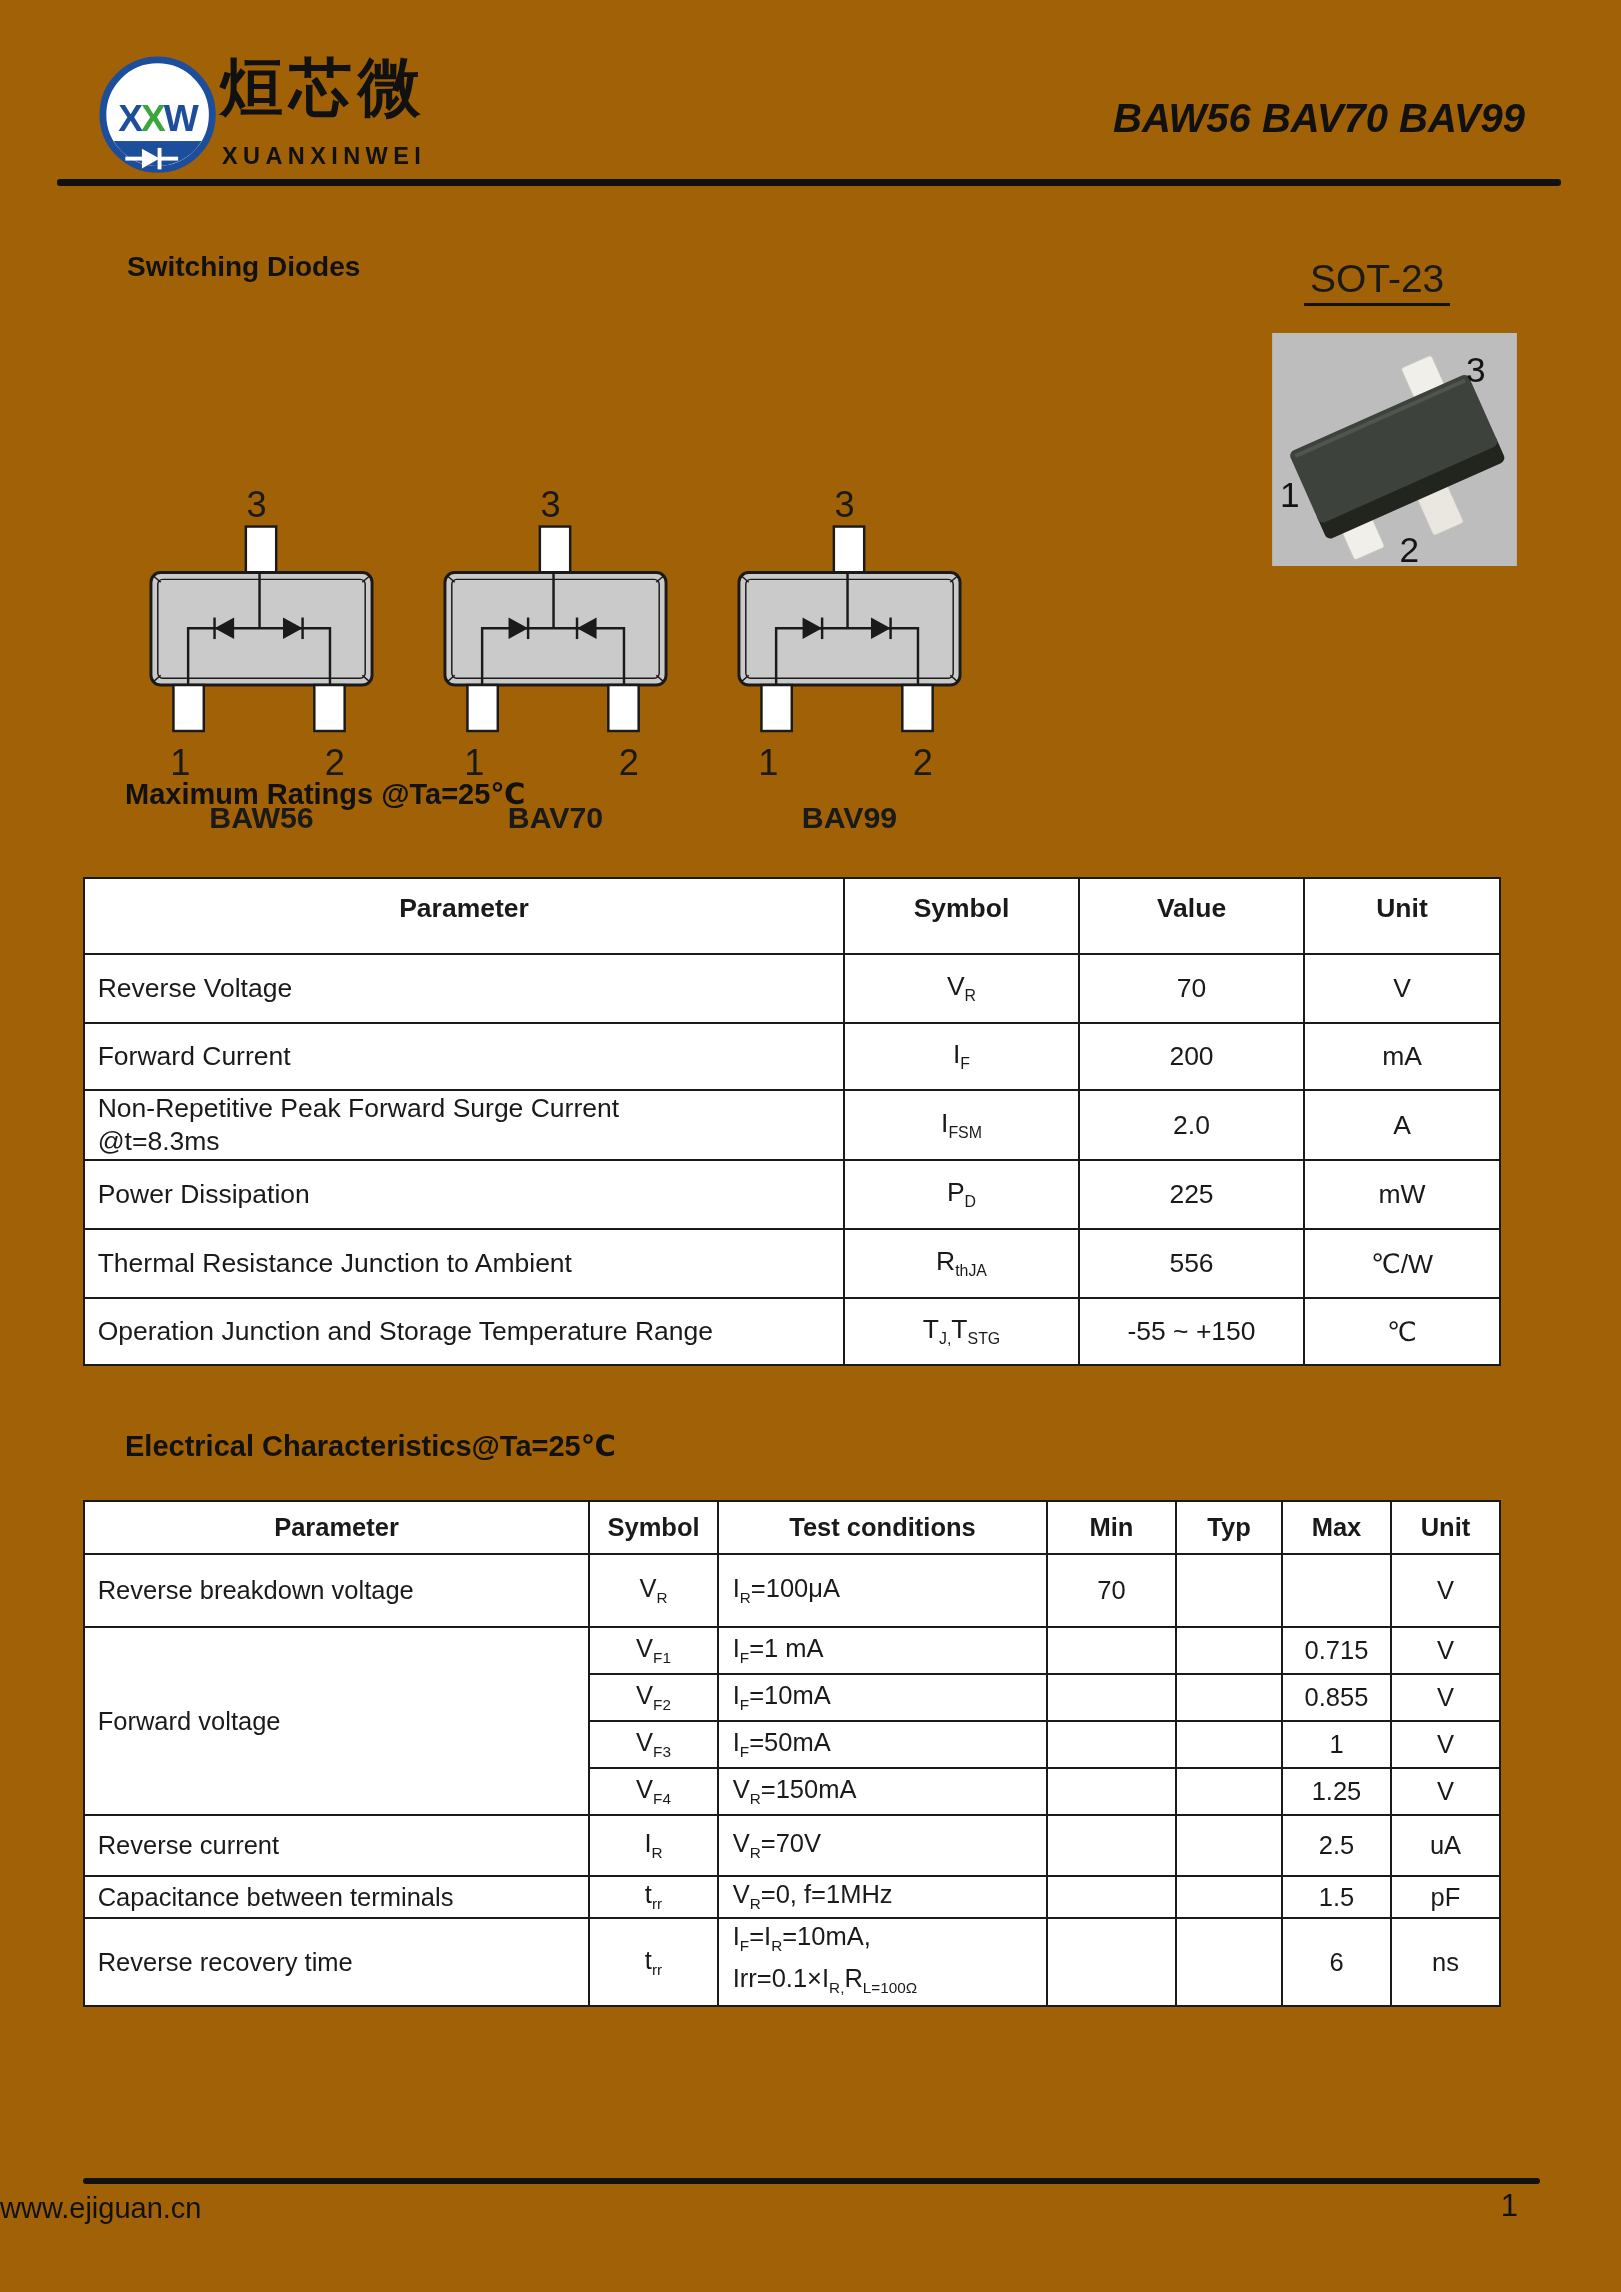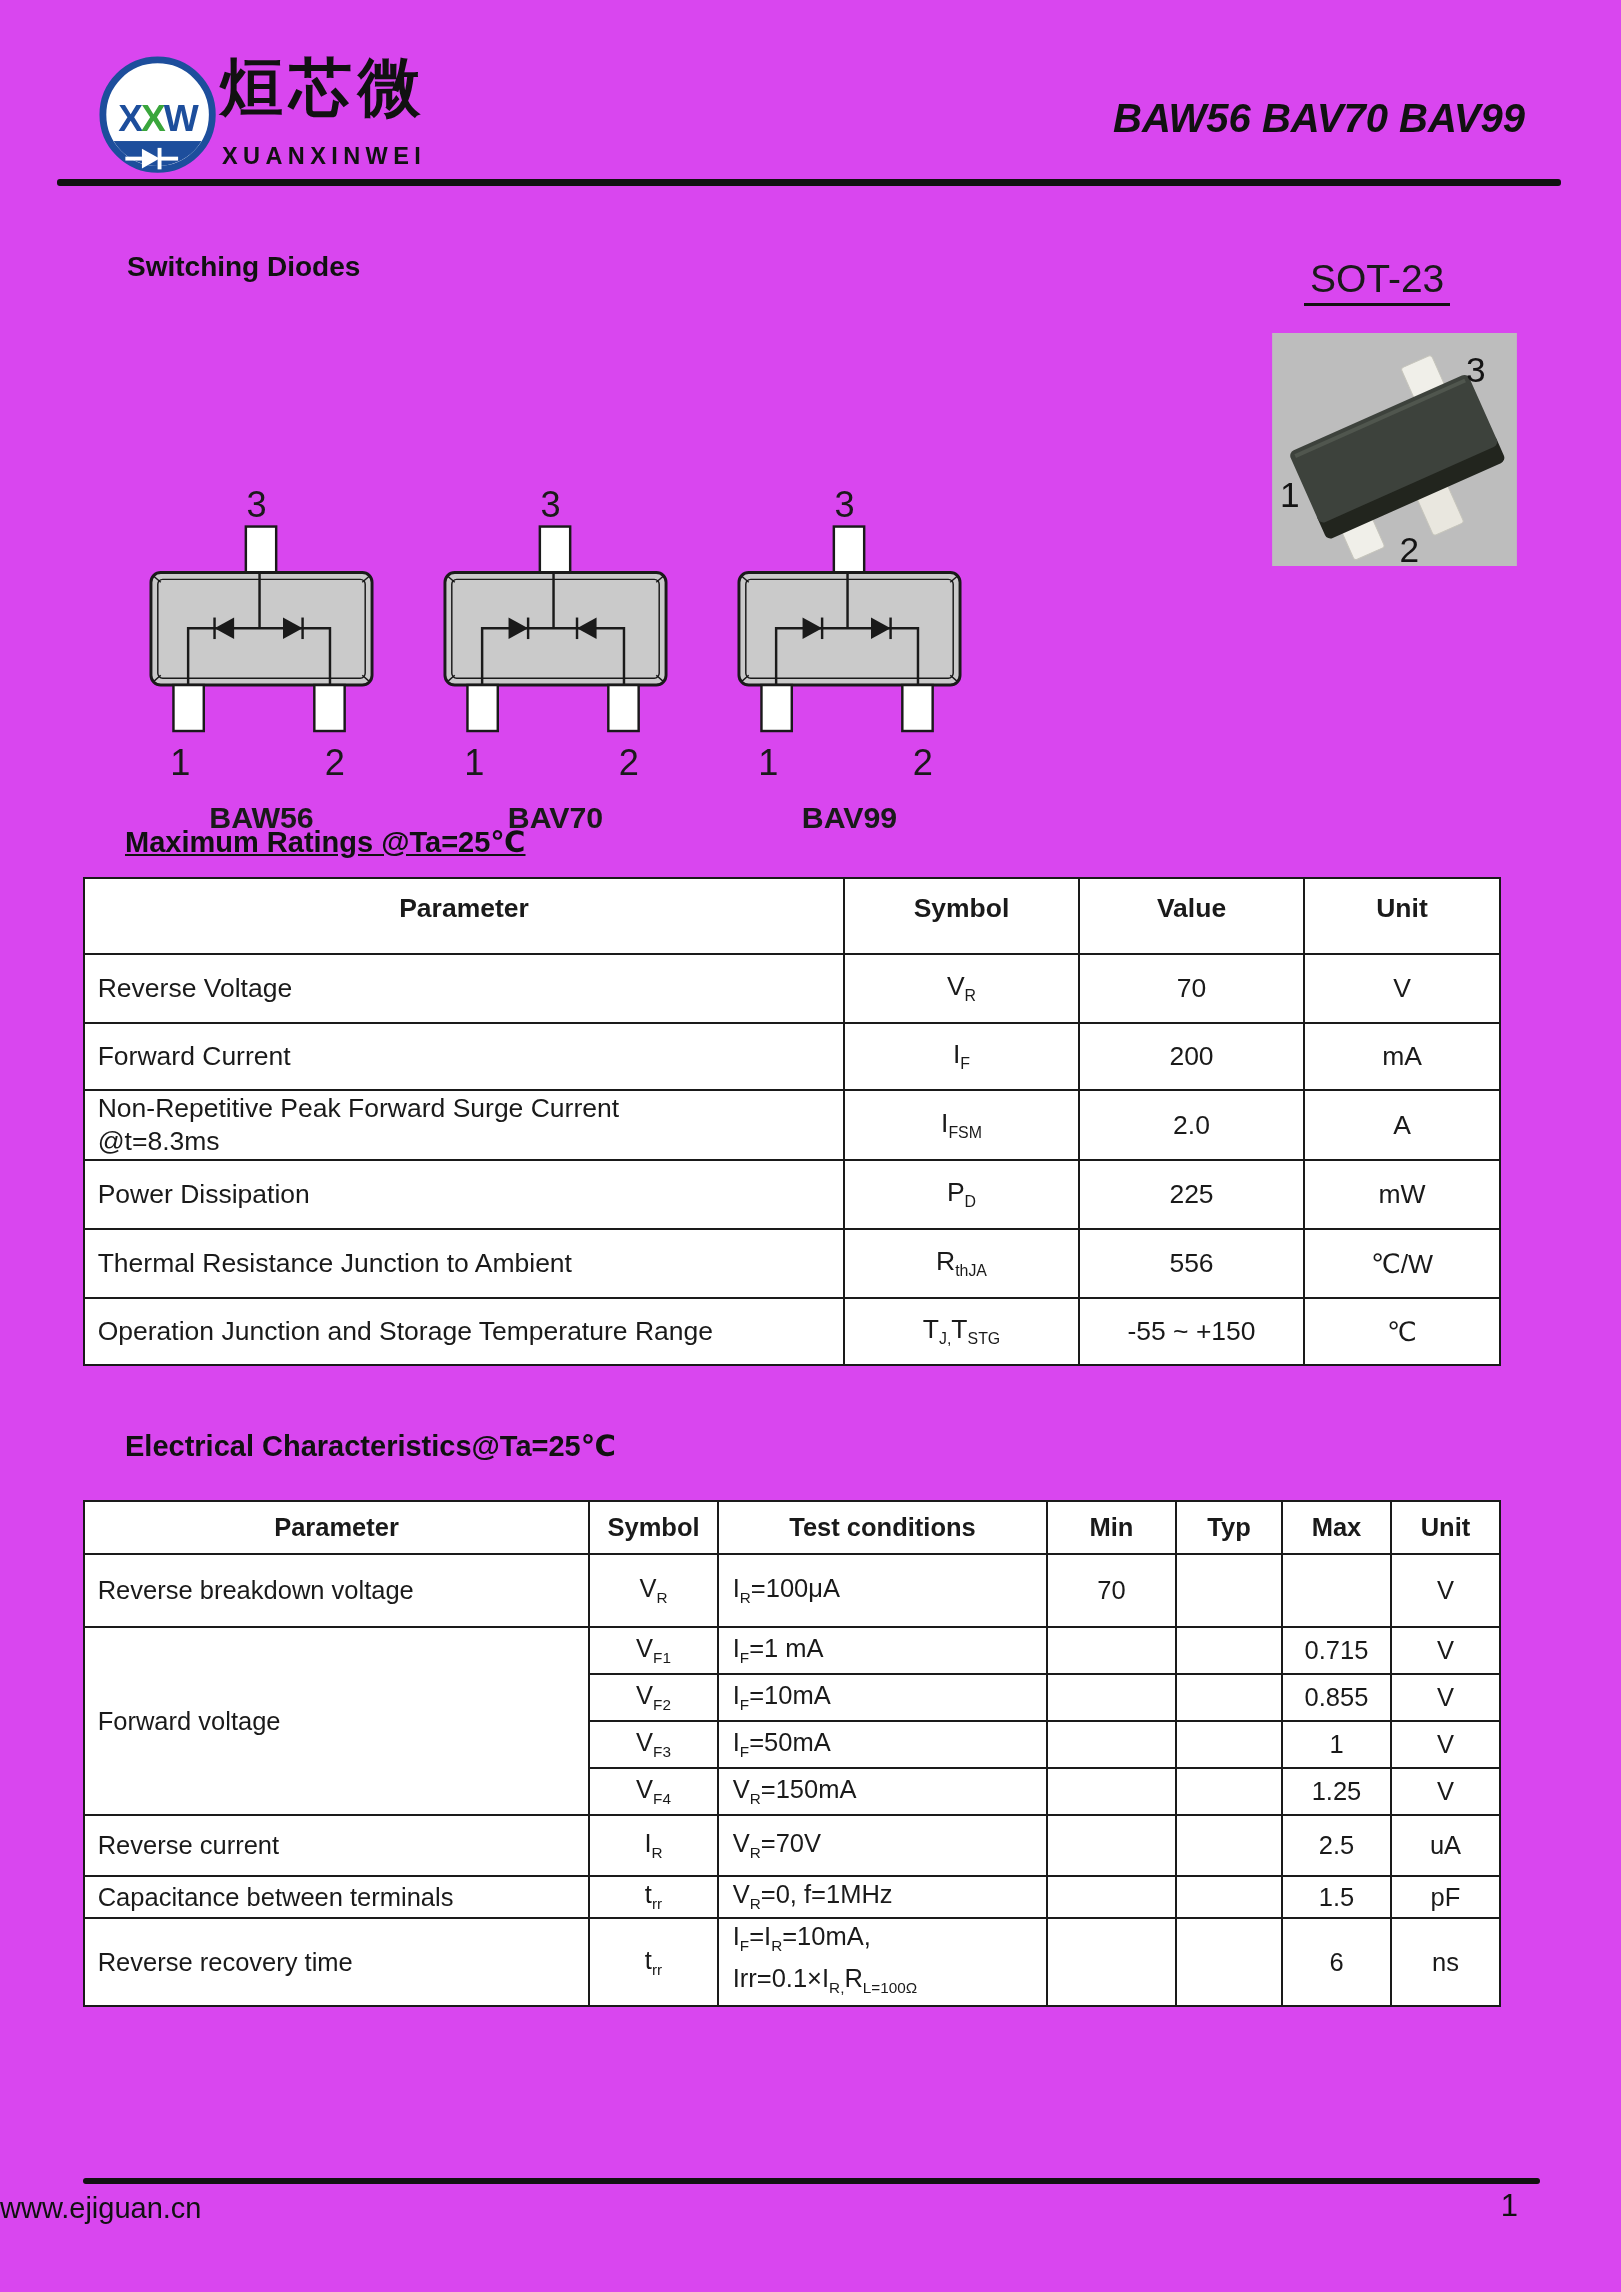--- a/index.html
+++ b/index.html
@@ -1,16 +1,16 @@
 <!DOCTYPE html>
 <html><head>
 <meta charset="utf-8">
 <style>
   html,body{margin:0;padding:0;background:#e8e8e8;}
-  .page{position:relative;width:1621px;height:2293px;background:#d946ef;margin:0 auto;
+  .page{position:relative;width:1621px;height:2293px;background:#a16207;margin:0 auto;
         font-family:"Liberation Sans","DejaVu Sans",sans-serif;color:#1a1a1a;overflow:hidden;}
   .abs{position:absolute;}
   sub{font-size:60%;}
   
   .cn-name{left:220px;top:45px;font-size:63px;font-weight:bold;letter-spacing:5.9px;color:#111;}
   .en-name{left:222px;top:143px;font-size:23.5px;font-weight:bold;letter-spacing:5.4px;color:#111;}
   .doc-title{right:96px;top:96px;font-size:40px;font-weight:bold;color:#111;white-space:nowrap;font-style:italic;}
   .rule{background:#111;border-radius:2.9px;}
   
   .h2{font-weight:bold;font-size:29px;color:#111;white-space:nowrap;}
@@ -140,21 +140,21 @@
       <path d="M137,135 L137,157 L157,146 Z" fill="#1a1a1a" stroke="none"></path>
       <line x1="157" y1="135" x2="157" y2="157" stroke-width="2.5"></line>
       <rect x="25" y="204" width="31" height="47" fill="#ffffff" stroke-width="2.5"></rect>
       <rect x="169" y="204" width="31" height="47" fill="#ffffff" stroke-width="2.5"></rect>
       <text x="32" y="296" text-anchor="middle" font-size="37" fill="#1a1a1a" stroke="none">1</text>
       <text x="190" y="296" text-anchor="middle" font-size="37" fill="#1a1a1a" stroke="none">2</text>
       <text x="115" y="350" text-anchor="middle" font-size="31" font-weight="bold" fill="#1a1a1a" stroke="none">BAV99</text>
     </g>
   </svg>
 
-  <div class="abs h2" style="left:125px;top:825px;text-decoration:underline;">Maximum Ratings @Ta=25℃</div>
+  <div class="abs h2" style="left:125px;top:777px;">Maximum Ratings @Ta=25℃</div>
 
   <table class="abs mr">
     <colgroup>
         <col style="width:760px">
         <col style="width:235px">
         <col style="width:225px">
         <col style="width:196px">
       </colgroup>
     <tbody>
         <tr style="height:76px">

